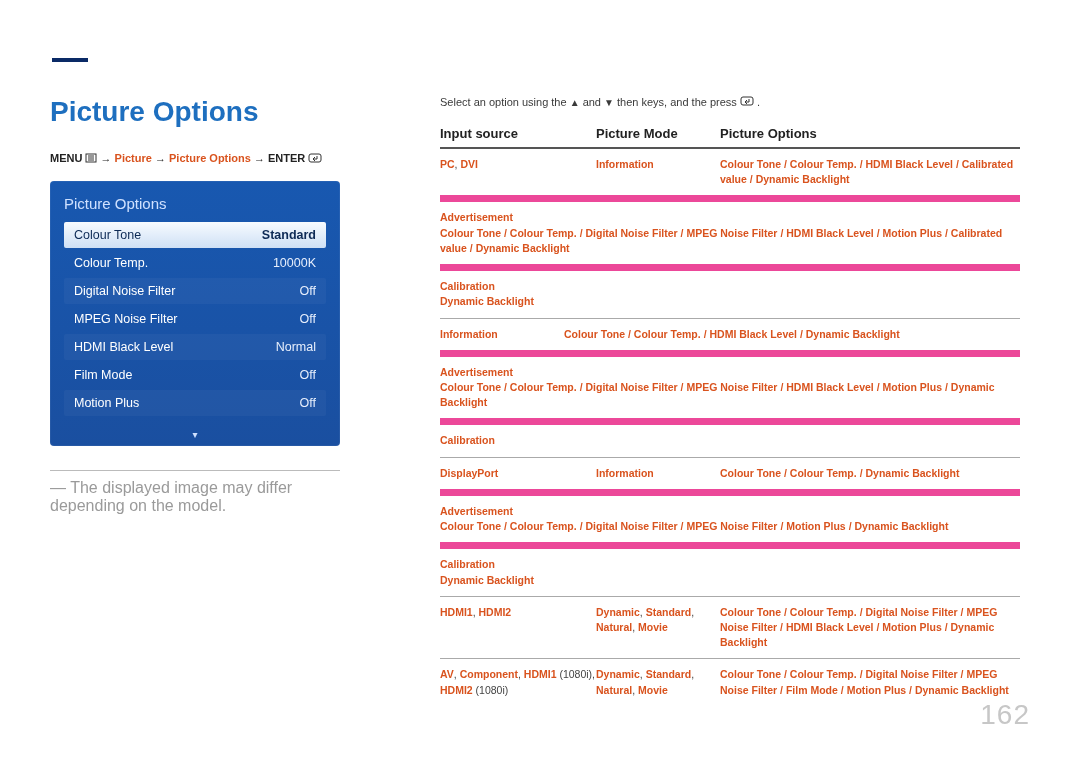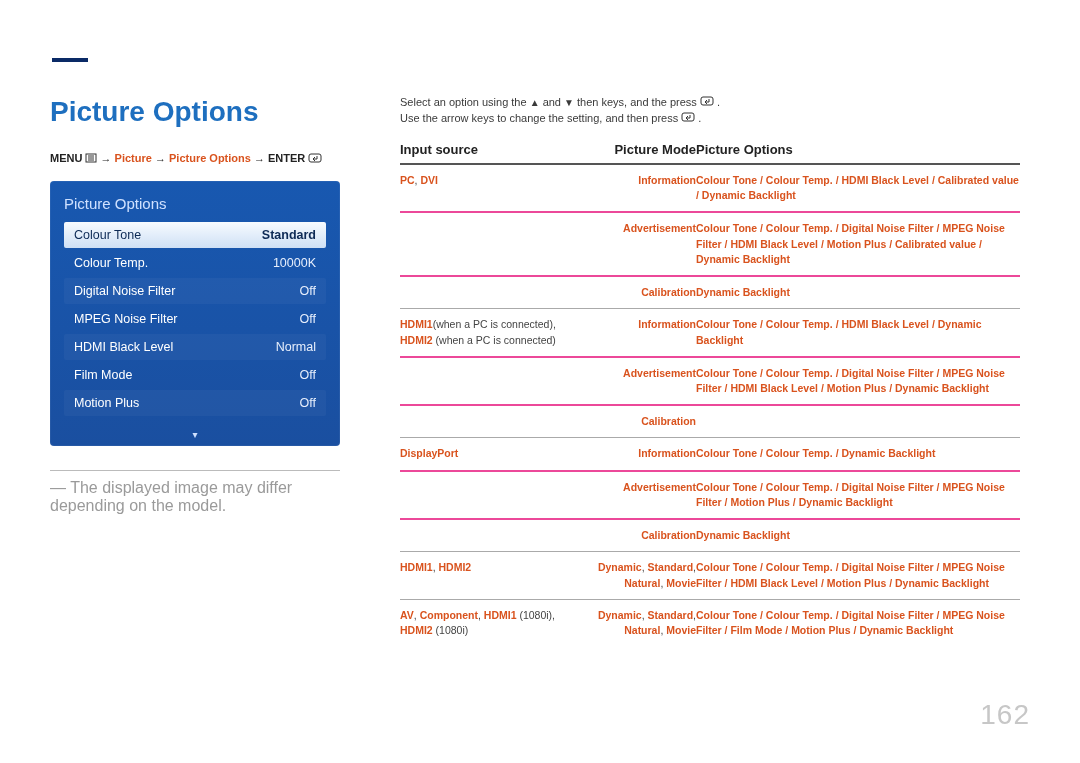--- a/index.html
+++ b/index.html
@@ -15,20 +15,21 @@
   .top-rule {
     position: absolute;
     top: 58px;
     left: 52px;
     width: 36px;
     height: 4px;
     background: #0a2a66;
   }
   .layout {
     display: flex;
+    gap: 40px;
     margin-top: 36px;
   }
   .left-col { width: 350px; }
   .right-col { flex: 1; padding-right: 10px; }
   .title {
     color: #1E6FBF;
     font-size: 28px;
     font-weight: 600;
     margin-bottom: 24px;
   }
@@ -86,32 +87,32 @@
     font-size: 16px;
     color: #9a9a9a;
     width: 290px;
   }
   .instr { font-size: 11px; color: #3a3a3a; margin-bottom: 4px; }
   .instr .tri { font-size: 10px; }
   .tbl { margin-top: 18px; width: 100%; }
   .th-row { display: flex; border-bottom: 2px solid #555; padding-bottom: 6px; }
   .th { font-weight: 700; font-size: 13px; color: #222; }
   .c1 { width: 156px; }
-  .c2 { width: 140px; text-align: right; }
+  .c2 { width: 124px; }
   .c3 { flex: 1; }
   .tr-wrap { border-top: 1px solid #aaa; }
   .tr-wrap:first-of-type { border-top: none; }
   .tr {
     display: flex;
     align-items: flex-start;
     padding: 8px 0 8px 0;
     font-size: 10.5px;
     line-height: 1.45;
   }
-  .sub-tr { border-top: 2px solid #ec4899; }
+  .sub-tr { border-top: 7px solid #ec4899; flex-direction: column; }
   .hot { color: #D9531E; font-weight: 700; }
   .plain { color: #444; }
   .sep { color: #D9531E; font-weight: 700; }
   .page-num {
     position: absolute;
     right: 50px;
     bottom: 32px;
     font-size: 28px;
     color: #c7c7c7;
     font-weight: 300;
@@ -198,30 +199,20 @@
       <span class="tri">▼</span>
       <span> then keys, and the press </span>
       <span>
         <svg width="14" height="10" viewBox="0 0 14 10">
             <rect x="1" y="1" width="12" height="8" rx="2" fill="none" stroke="#333" stroke-width="1"></rect>
             <path d="M9 3 L9 6 L5 6 M5 6 L7 4 M5 6 L7 8" fill="none" stroke="#333" stroke-width="1"></path>
           </svg>
       </span>
       <span>.</span>
     </div>
-    <div class="instr">
-      <span>Use the arrow keys to change the setting, and then press </span>
-      <span>
-        <svg width="14" height="10" viewBox="0 0 14 10">
-            <rect x="1" y="1" width="12" height="8" rx="2" fill="none" stroke="#333" stroke-width="1"></rect>
-            <path d="M9 3 L9 6 L5 6 M5 6 L7 4 M5 6 L7 8" fill="none" stroke="#333" stroke-width="1"></path>
-          </svg>
-      </span>
-      <span>.</span>
-    </div>
 
     <div class="tbl">
       <div class="th-row">
         <div class="th c1">Input source</div>
         <div class="th c2">Picture Mode</div>
         <div class="th c3">Picture Options</div>
       </div>
       <div id="table-body">
           <div class="tr-wrap">
             <div class="tr">
@@ -235,21 +226,20 @@
               <div class="c3"><span class="hot">Colour Tone</span> <span class="sep">/</span> <span class="hot">Colour Temp.</span> <span class="sep">/</span> <span class="hot">Digital Noise Filter</span> <span class="sep">/</span> <span class="hot">MPEG Noise Filter</span> <span class="sep">/</span> <span class="hot">HDMI Black Level</span> <span class="sep">/</span> <span class="hot">Motion Plus</span> <span class="sep">/</span> <span class="hot">Calibrated value</span> <span class="sep">/</span> <span class="hot">Dynamic Backlight</span></div>
             </div>
             <div class="tr sub-tr">
               <div class="c1"></div>
               <div class="c2"><span class="hot">Calibration</span></div>
               <div class="c3"><span class="hot">Dynamic Backlight</span></div>
             </div>
           </div>
           <div class="tr-wrap">
             <div class="tr">
-              <div class="c1"><span class="hot">HDMI1</span><span class="plain">(when a PC is connected), </span><span class="hot">HDMI2</span><span class="plain"> (when a PC is connected)</span></div>
               <div class="c2"><span class="hot">Information</span></div>
               <div class="c3"><span class="hot">Colour Tone</span> <span class="sep">/</span> <span class="hot">Colour Temp.</span> <span class="sep">/</span> <span class="hot">HDMI Black Level</span> <span class="sep">/</span> <span class="hot">Dynamic Backlight</span></div>
             </div>
             <div class="tr sub-tr">
               <div class="c1"></div>
               <div class="c2"><span class="hot">Advertisement</span></div>
               <div class="c3"><span class="hot">Colour Tone</span> <span class="sep">/</span> <span class="hot">Colour Temp.</span> <span class="sep">/</span> <span class="hot">Digital Noise Filter</span> <span class="sep">/</span> <span class="hot">MPEG Noise Filter</span> <span class="sep">/</span> <span class="hot">HDMI Black Level</span> <span class="sep">/</span> <span class="hot">Motion Plus</span> <span class="sep">/</span> <span class="hot">Dynamic Backlight</span></div>
             </div>
             <div class="tr sub-tr">
               <div class="c1"></div>

